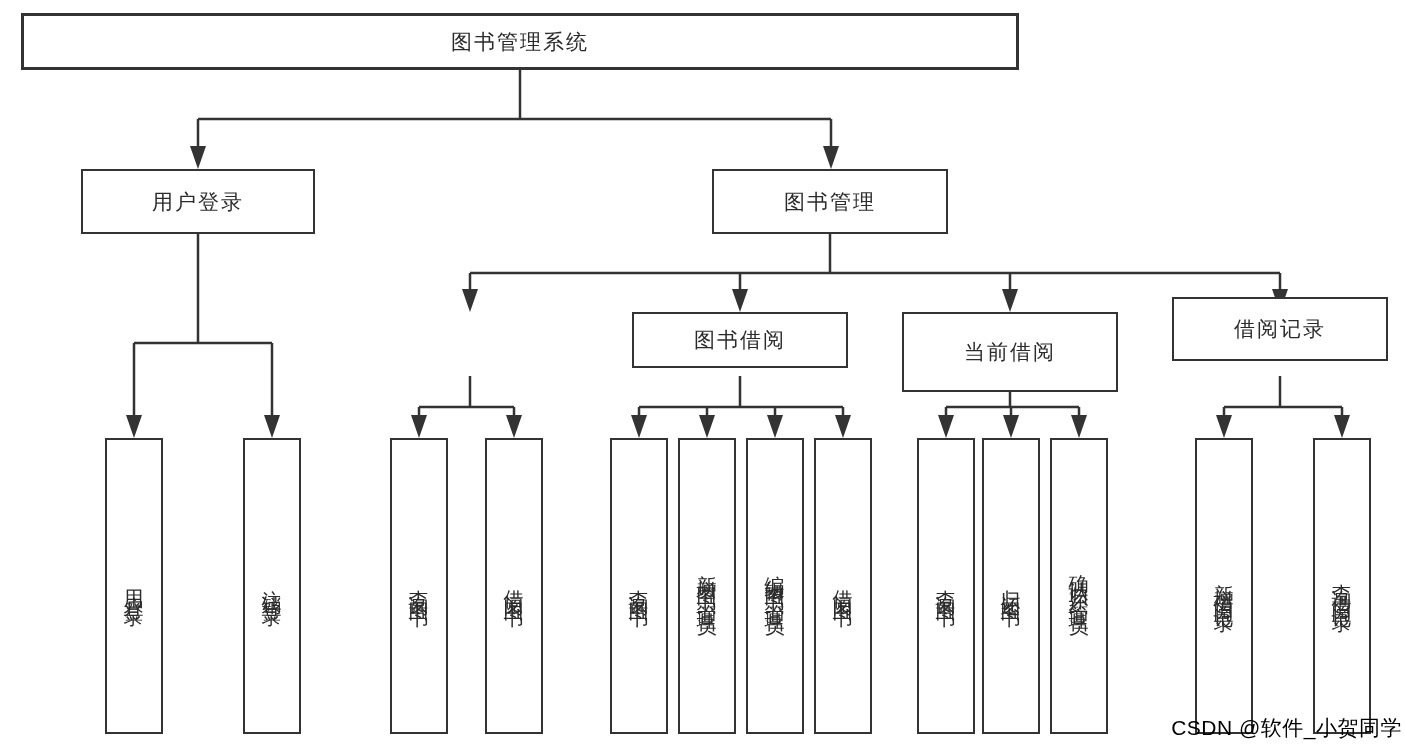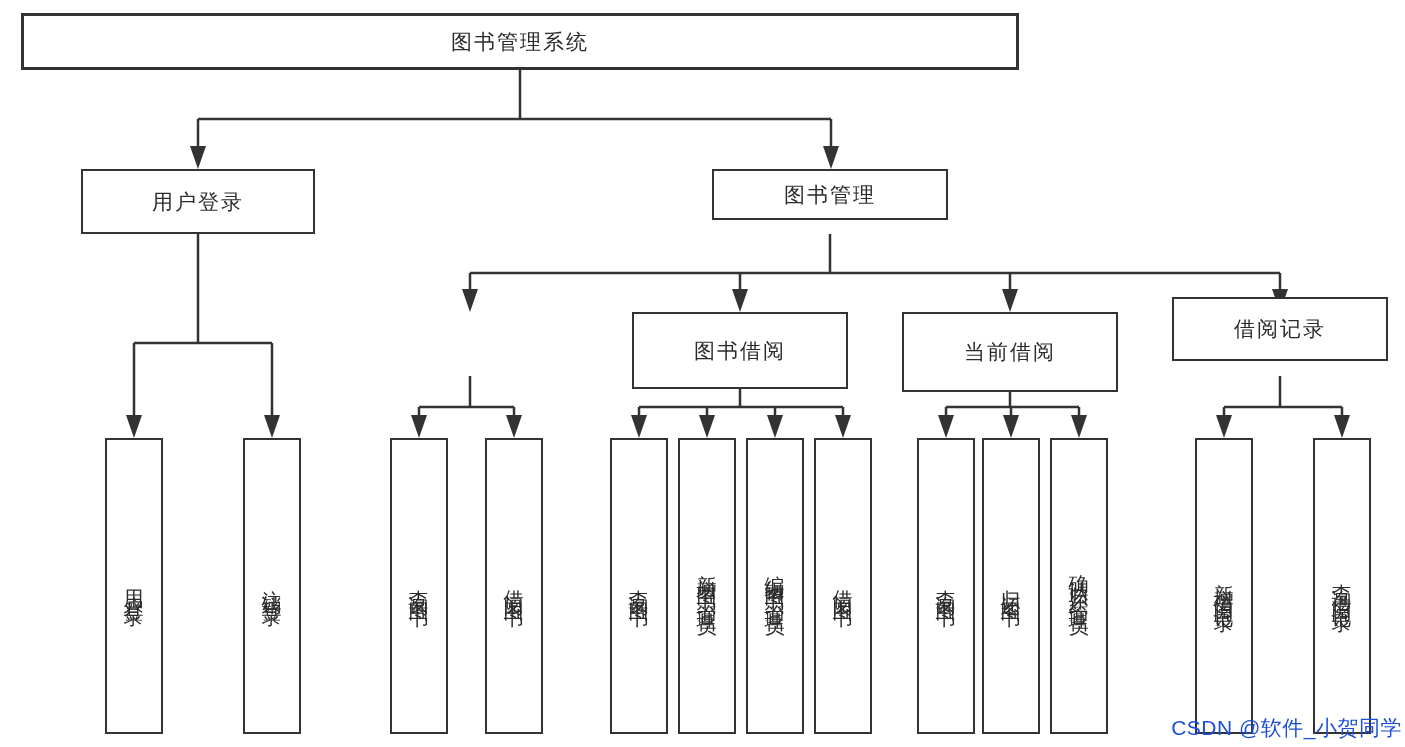--- a/index.html
+++ b/index.html
@@ -117,25 +117,25 @@
     <polygon class="ahead" points="1334,415 1350,415 1342,438"></polygon>
   </svg>
 
   <div class="box root-box" style="left:21px; top:13px; width:998px; height:57px;">
     <span class="hlabel">图书管理系统</span>
   </div>
 
   <div class="box" style="left:81px; top:169px; width:234px; height:65px;">
     <span class="hlabel">用户登录</span>
   </div>
-  <div class="box" style="left:712px; top:169px; width:236px; height:51px;">
+  <div class="box" style="left:712px; top:169px; width:236px; height:65px;">
     <span class="hlabel">图书管理</span>
   </div>
 
-  <div class="box" style="left:632px; top:312px; width:216px; height:77px;">
+  <div class="box" style="left:632px; top:312px; width:216px; height:56px;">
     <span class="hlabel">图书借阅</span>
   </div>
   <div class="box" style="left:902px; top:312px; width:216px; height:80px;">
     <span class="hlabel">当前借阅</span>
   </div>
   <div class="box" style="left:1172px; top:297px; width:216px; height:64px;">
     <span class="hlabel">借阅记录</span>
   </div>
 
   <div class="box leaf" style="left:105px;">
@@ -175,15 +175,15 @@
     <span class="vlabel">确认归还（管理员）</span>
   </div>
 
   <div class="box leaf" style="left:1195px;">
     <span class="vlabel">新增借阅记录</span>
   </div>
   <div class="box leaf" style="left:1313px;">
     <span class="vlabel">查询借阅记录</span>
   </div>
 
-  <div id="watermark" style="color: #1d4ed8;">CSDN @软件_小贺同学</div>
+  <div id="watermark" style="color: #000000;">CSDN @软件_小贺同学</div>
 
 </div>
 
 </body></html>

